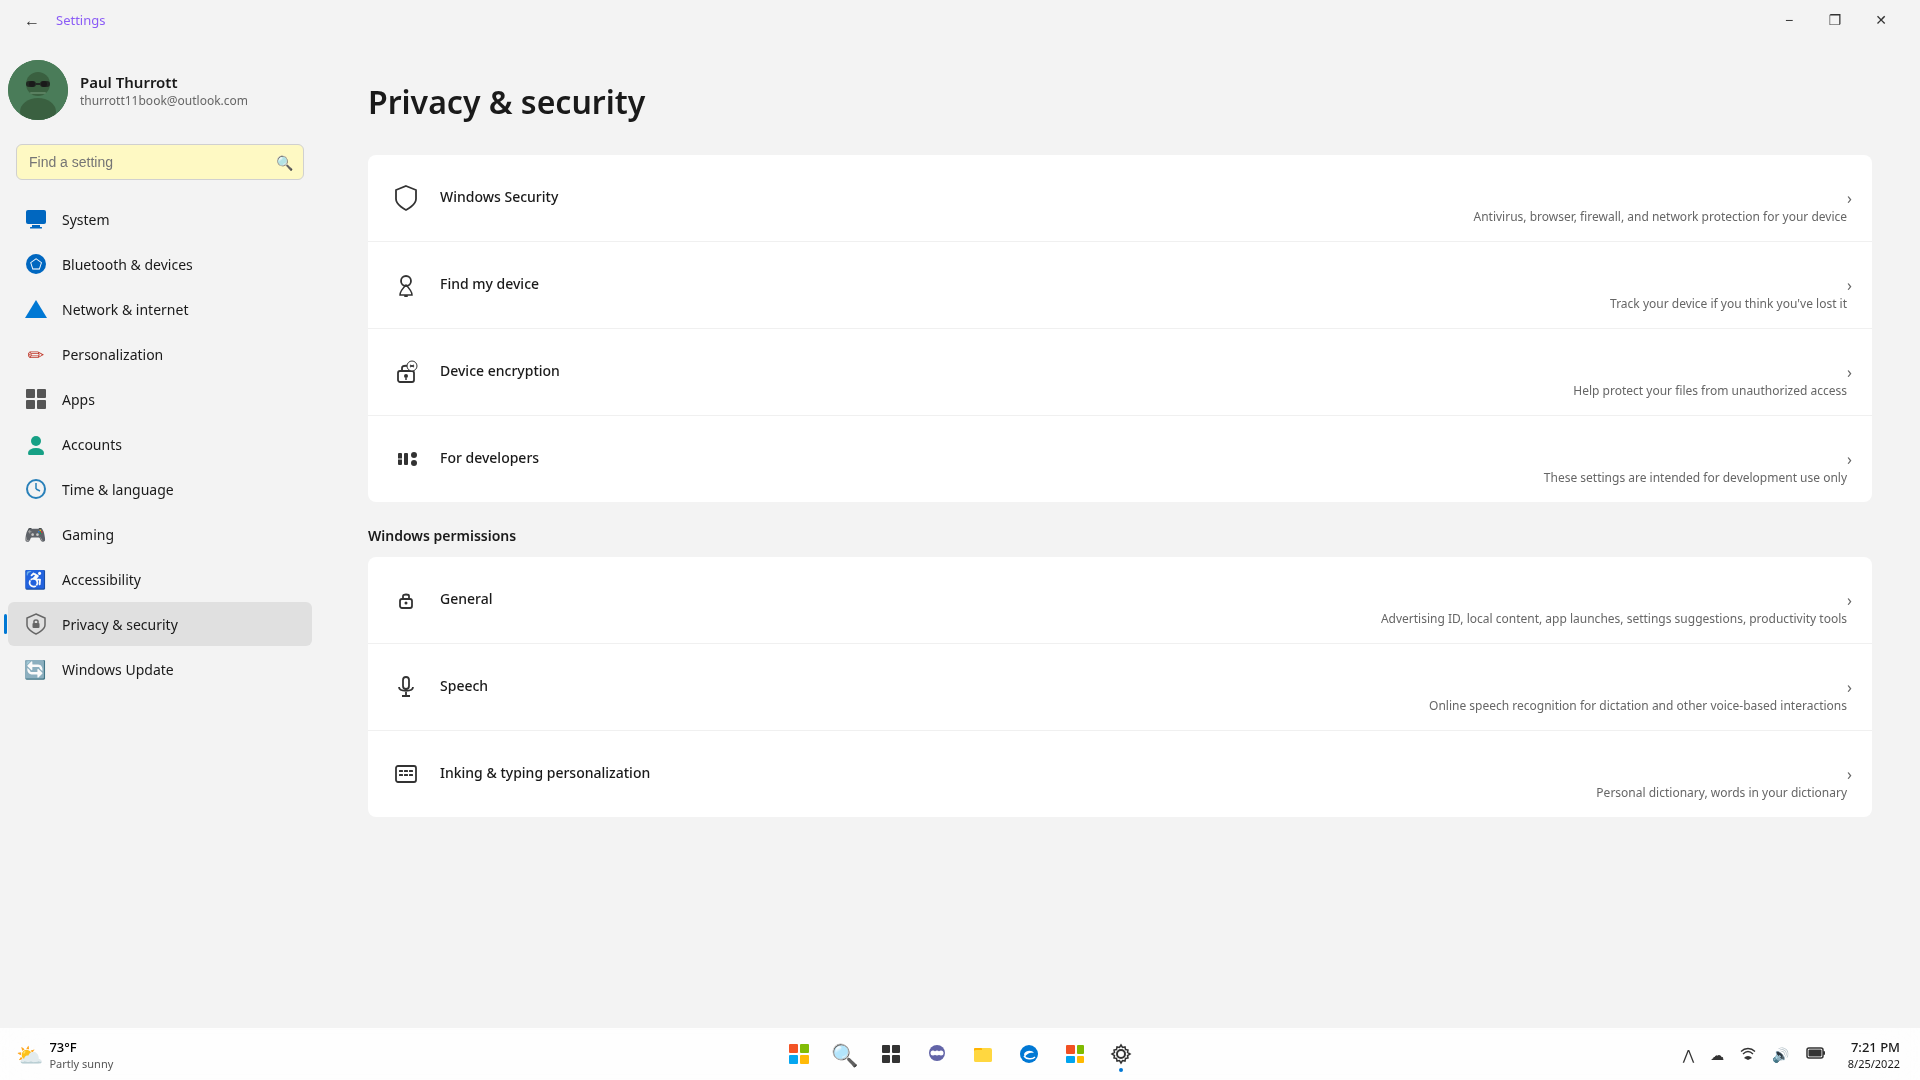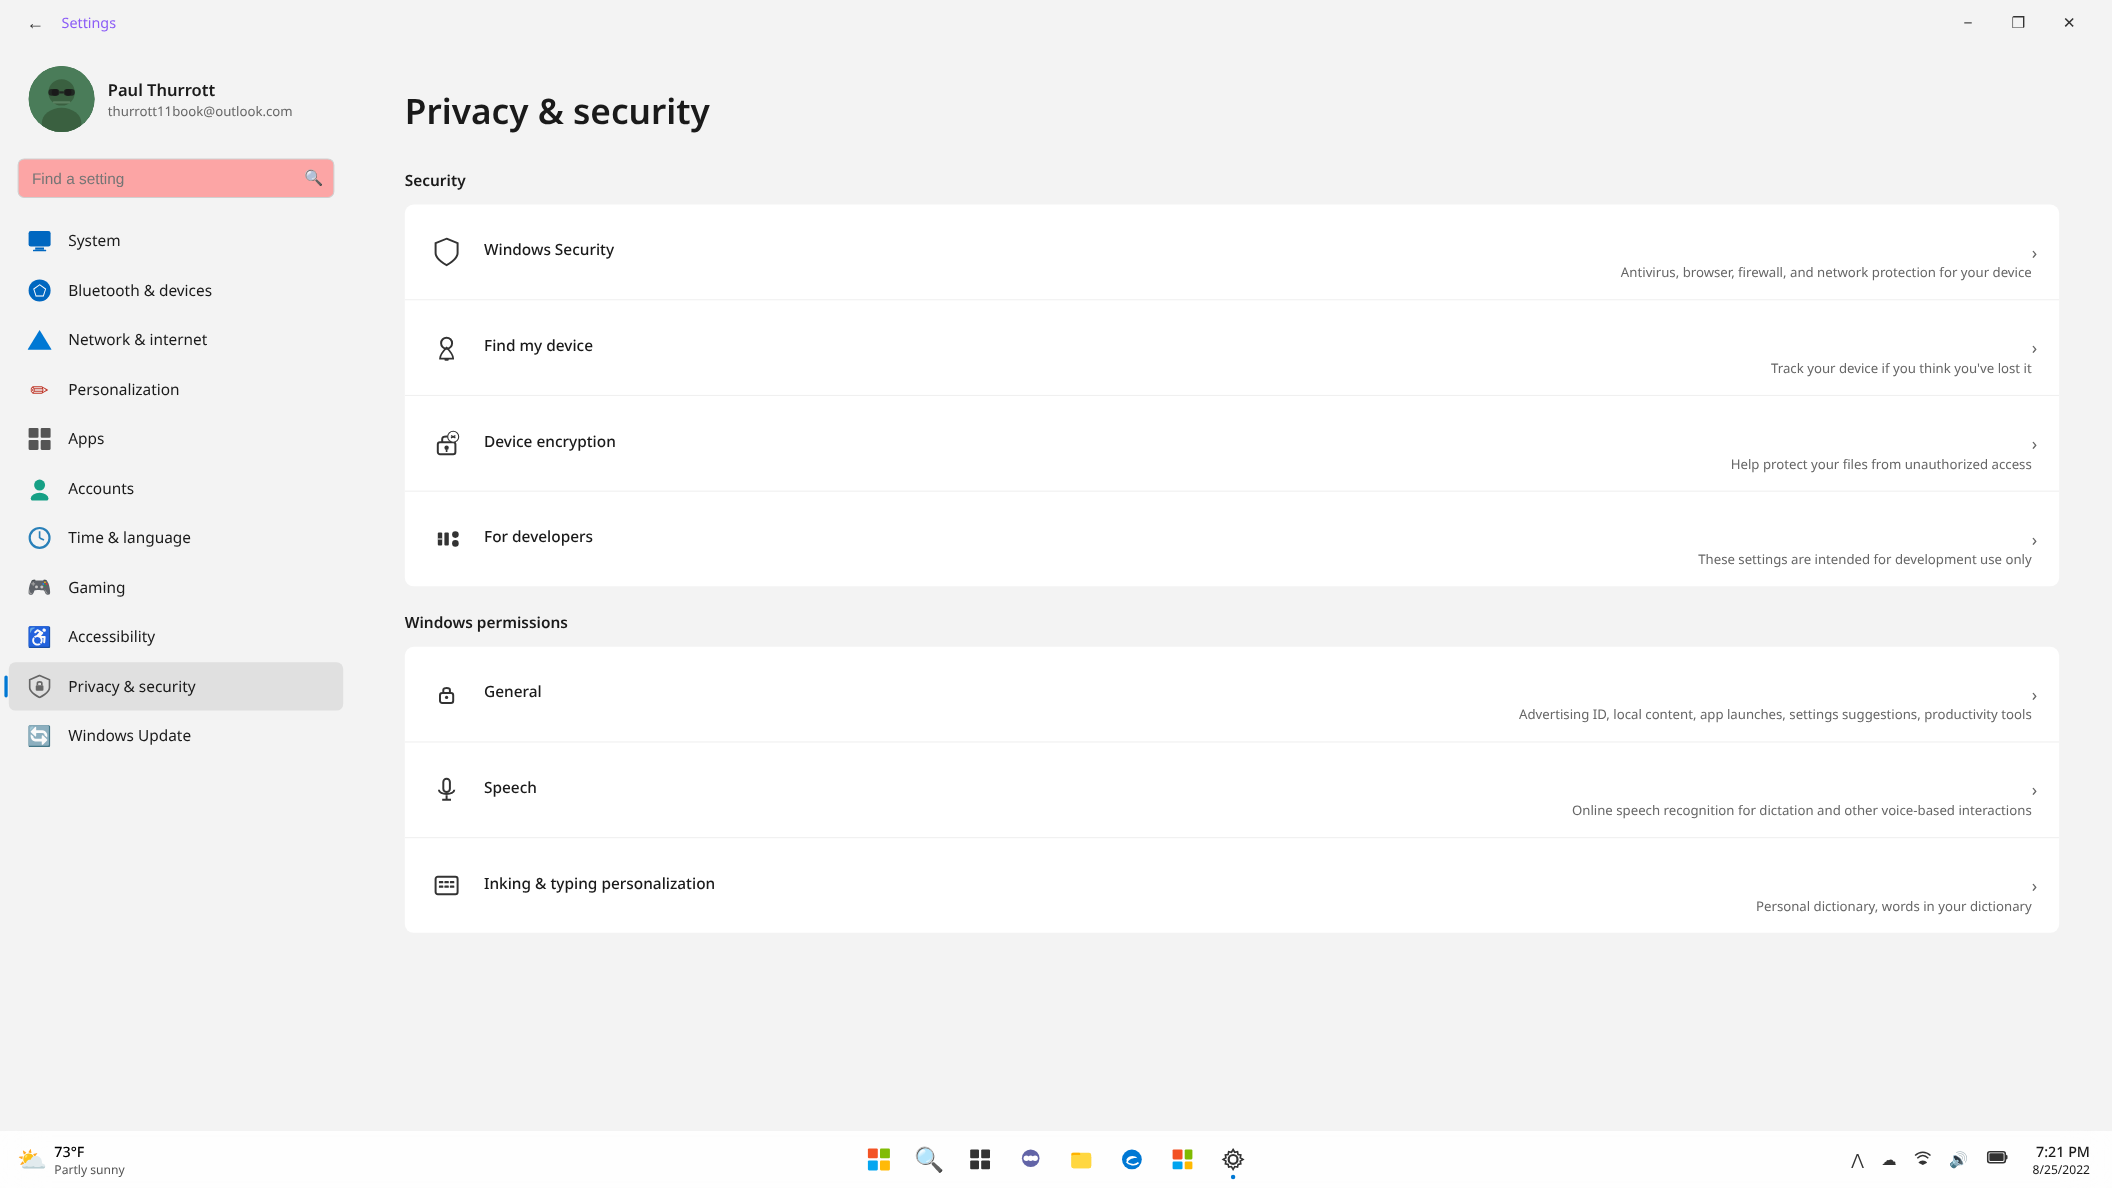--- a/index.html
+++ b/index.html
@@ -60,21 +60,21 @@
       flex-direction: column;
       flex-shrink: 0;
       overflow-y: auto;
       padding-bottom: 8px;
     }
 
     .user-profile {
       display: flex;
       align-items: center;
       gap: 12px;
-      padding: 20px 16px 16px 26px;
+      padding: 20px 16px 16px 8px;
     }
     .avatar {
       width: 60px;
       height: 60px;
       border-radius: 50%;
       background: #4a7c59;
       display: flex;
       align-items: center;
       justify-content: center;
       overflow: hidden;
@@ -104,21 +104,21 @@
       margin: 8px 16px 16px 16px;
       position: relative;
     }
     .search-input {
       width: 100%;
       height: 36px;
       border: 1px solid #d0d0d0;
       border-radius: 6px;
       padding: 0 36px 0 12px;
       font-size: 14px;
-      background: #fca5a5;
+      background: #fef9c3;
       outline: none;
       color: #666;
     }
     .search-icon-wrap {
       position: absolute;
       right: 10px;
       top: 50%;
       transform: translateY(-50%);
       color: #666;
       font-size: 14px;
@@ -459,21 +459,20 @@
         <div class="nav-icon" style="color:#2980b9;font-size:18px;">🔄</div>
         <span class="nav-label">Windows Update</span>
       </div>
     </nav>
   </div>
 
   <div class="main-content">
     <h1 class="page-title">Privacy &amp; security</h1>
 
     <div>
-      <div class="section-title">Security</div>
       <div class="settings-group">
 
         <div class="settings-item">
           <div class="settings-item-icon">
             <svg width="28" height="28" viewBox="0 0 28 28">
                 <path d="M14 2 L24 6 L24 15 C24 21 14 26 14 26 C14 26 4 21 4 15 L4 6 Z" fill="none" stroke="#333" stroke-width="1.8"></path>
               </svg>
           </div>
           <div class="settings-item-text">
             <div class="settings-item-title">Windows Security</div>

